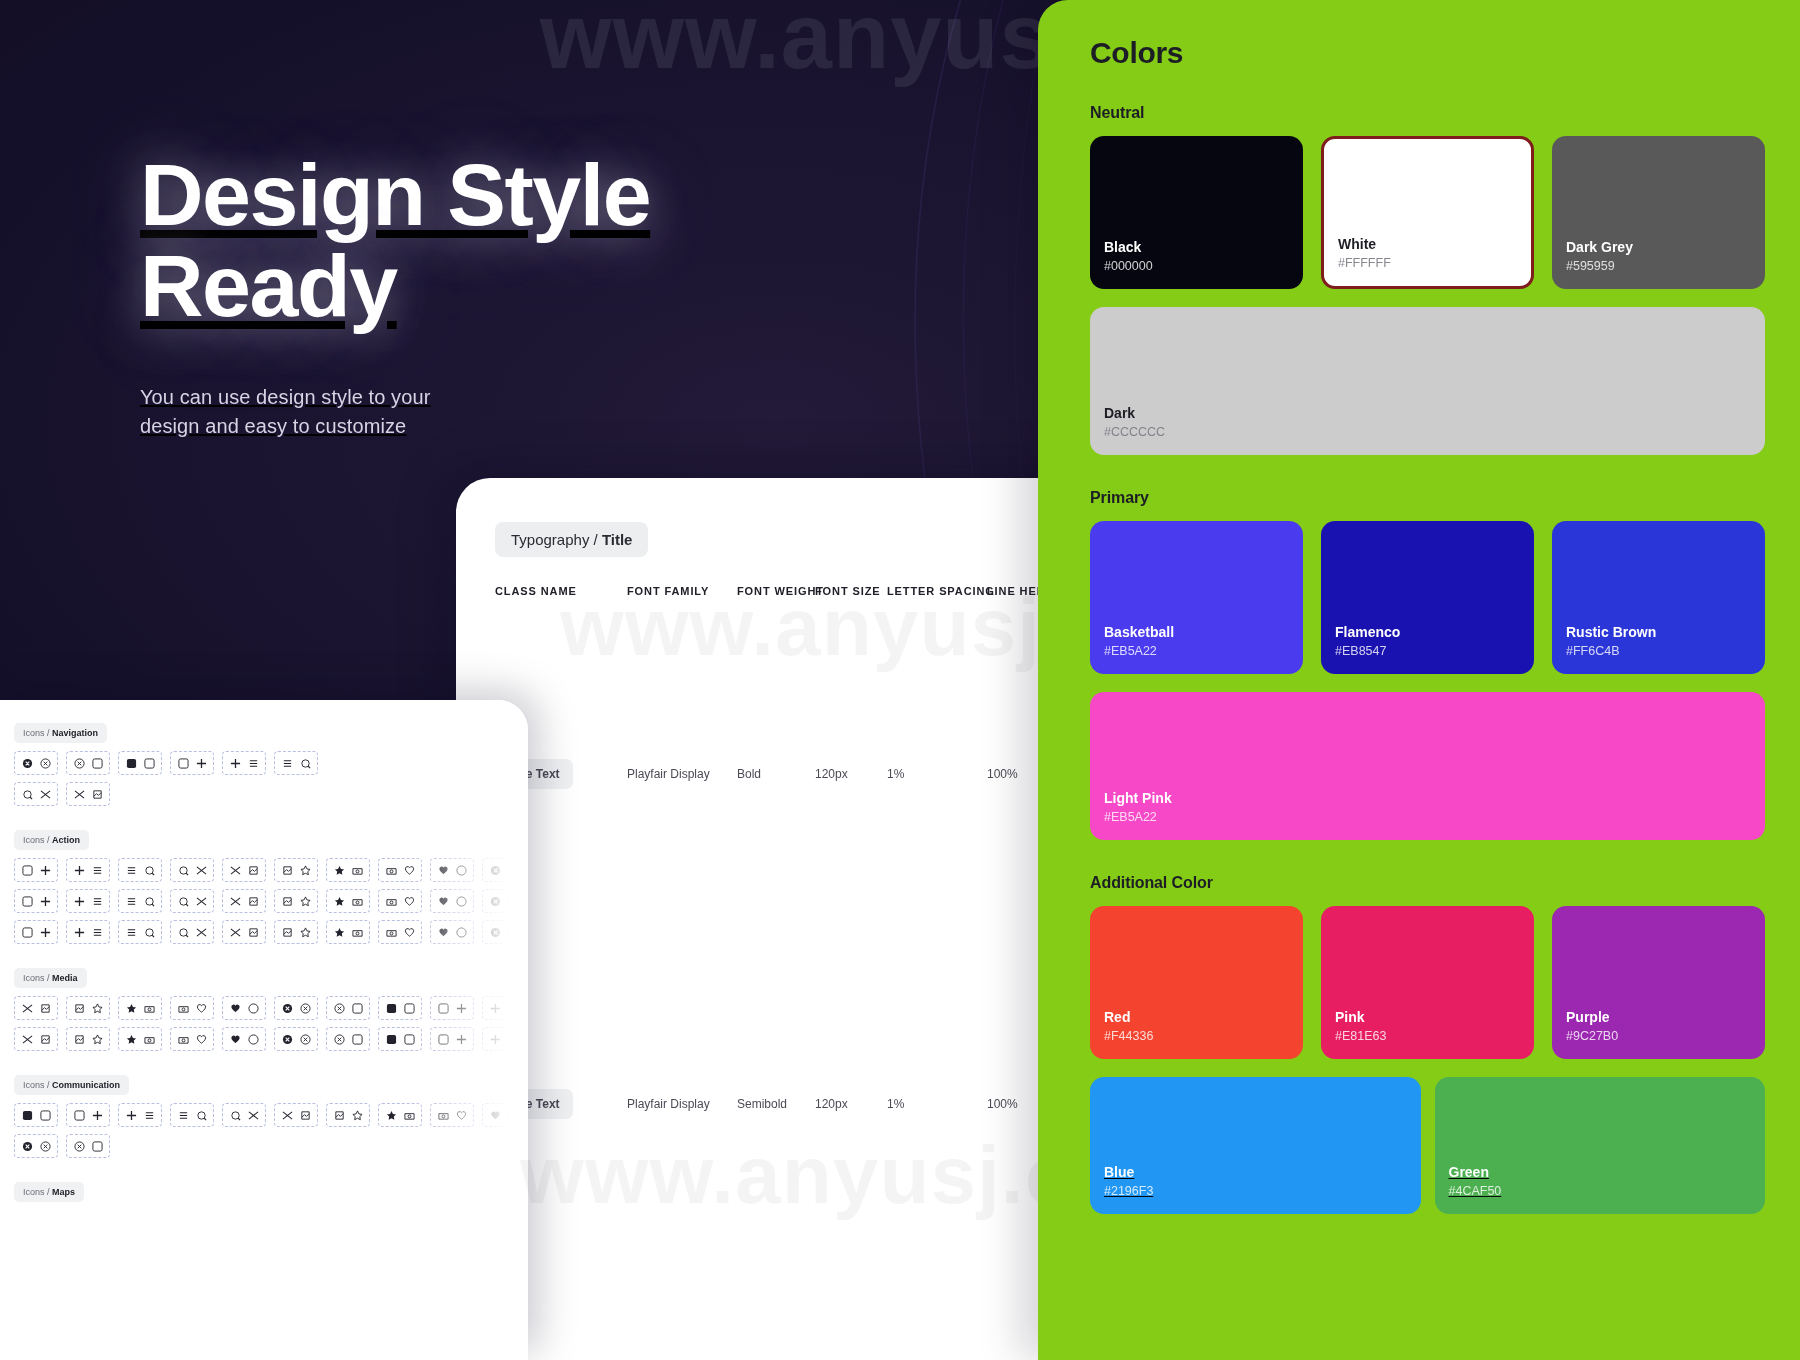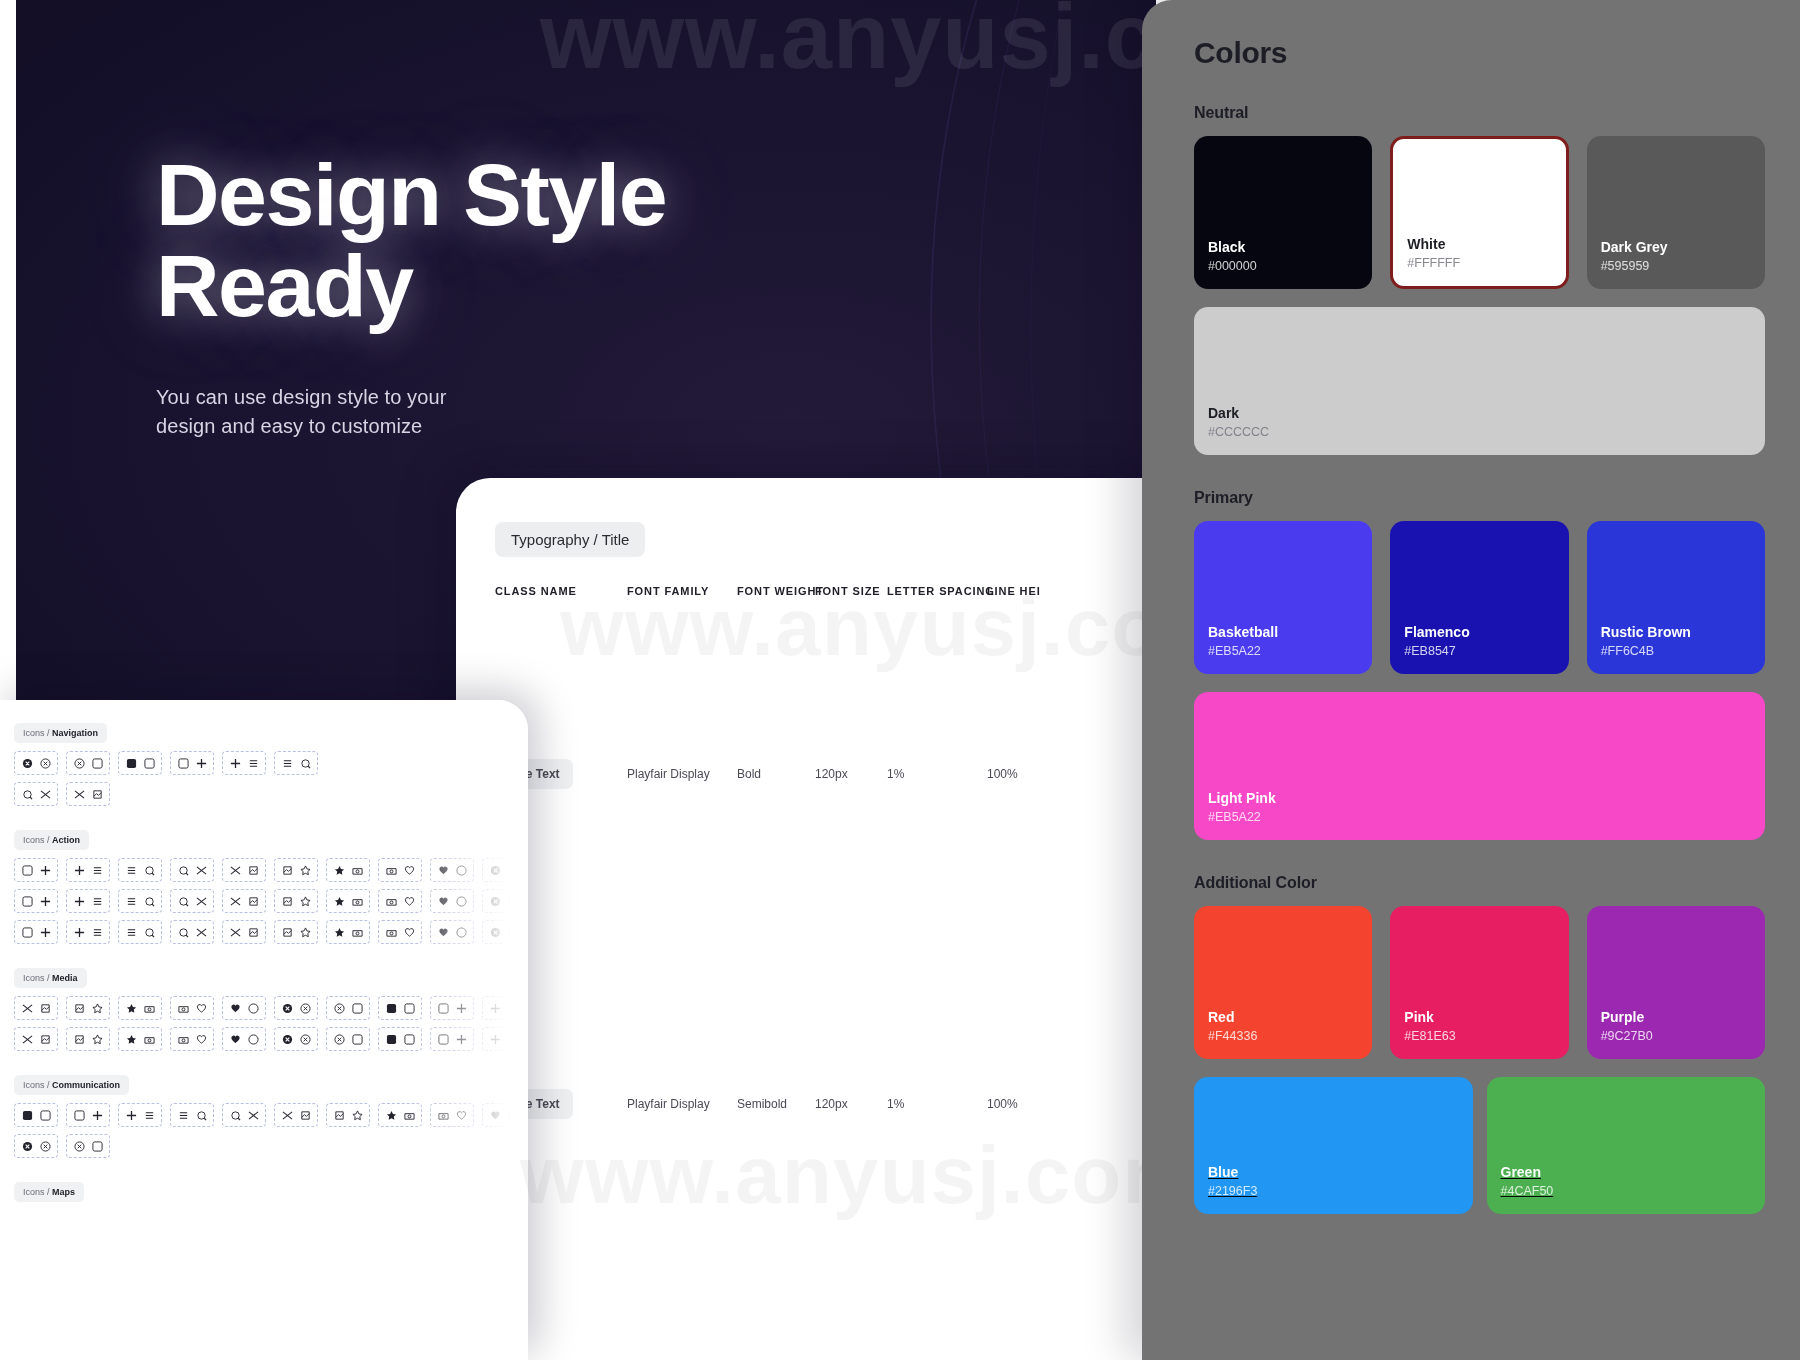--- a/index.html
+++ b/index.html
@@ -7,26 +7,27 @@
   html, body {
     width: 1800px; height: 1360px;
     font-family: "Liberation Sans", sans-serif;
     background: #ffffff;
     overflow: hidden;
   }
   #stage { position: relative; width: 1800px; height: 1360px; background: #fff; }
 
   
   .hero {
-    position: absolute; left: 16px; top: 0;
+    position: absolute; left: 0; top: 0;
     width: 1140px; height: 815px;
     background:
       radial-gradient(110% 90% at 68% 52%, #221a38 0%, #1a1430 42%, #15102a 70%, #120d22 100%);
     overflow: hidden;
     border-bottom-right-radius: 0;
+    text-decoration: underline;
   }
   .hero-swirl { position: absolute; inset: 0; pointer-events: none; opacity: .55; }
   .hero-inner { position: relative; z-index: 3; padding: 150px 0 0 140px; }
   .hero-title {
     font-size: 88px; line-height: 1.03; font-weight: 700; color: #ffffff;
     letter-spacing: -1.5px;
     text-shadow: 0 0 42px rgba(255,255,255,.38), 0 0 90px rgba(190,170,255,.22);
     max-width: 620px;
   }
   .hero-sub {
@@ -54,21 +55,21 @@
     border-top-left-radius: 34px;
     box-shadow: -12px -10px 46px rgba(10,6,30,.30);
     overflow: hidden;
     z-index: 4;
   }
   .typo-badge {
     display: inline-block; margin: 44px 0 0 39px;
     background: #eceef0; color: #2b2b33;
     padding: 9px 16px; border-radius: 8px; font-size: 15px;
   }
-  .typo-badge b { font-weight: 400; }
+  .typo-badge b { font-weight: 700; }
   .typo-table { position: absolute; left: 39px; top: 96px; width: 640px; }
   .typo-head { display: flex; align-items: center; height: 34px; }
   .typo-head span {
     font-size: 11px; font-weight: 700; color: #20202a;
     letter-spacing: .9px; white-space: nowrap;
   }
   .c1 { width: 132px; } .c2 { width: 110px; } .c3 { width: 78px; }
   .c4 { width: 72px; } .c5 { width: 100px; } .c6 { width: 80px; }
   .typo-row { display: flex; align-items: center; height: 36px; }
   .typo-row span { font-size: 12px; color: #4a4a55; white-space: nowrap; }
@@ -105,22 +106,22 @@
     width: 44px; height: 24px; border: 1px dashed #b9bfe0; border-radius: 4px;
     display: flex; align-items: center; justify-content: center; gap: 7px;
     flex: 0 0 auto; background: #fff;
   }
   .ic { width: 11px; height: 11px; display: block; color: #23232d; }
   .ic svg { width: 11px; height: 11px; display: block; }
   .sec-gap { height: 16px; }
 
   
   .colors {
-    position: absolute; right: 0; top: 0; width: 658px; height: 1360px;
-    background: #737373; z-index: 7;
+    position: absolute; right: 0; top: 0; width: 762px; height: 1360px;
+    background: #84cc16; z-index: 7;
     border-top-left-radius: 30px;
     box-shadow: -16px 0 44px rgba(10,6,30,.18);
     padding: 36px 35px 0 52px;
     overflow: hidden;
   }
   .colors h1 { font-size: 30px; font-weight: 700; color: #1d1d26; letter-spacing: -.3px; }
   .colors h2 {
     font-size: 16px; font-weight: 700; color: #1d1d26;
     margin: 34px 0 14px 0; letter-spacing: -.1px;
   }

